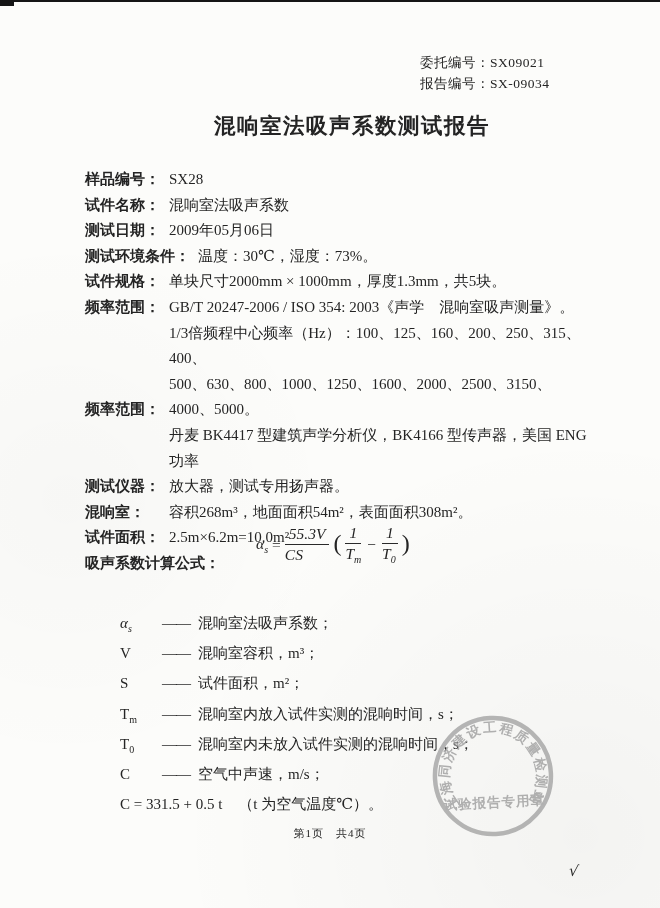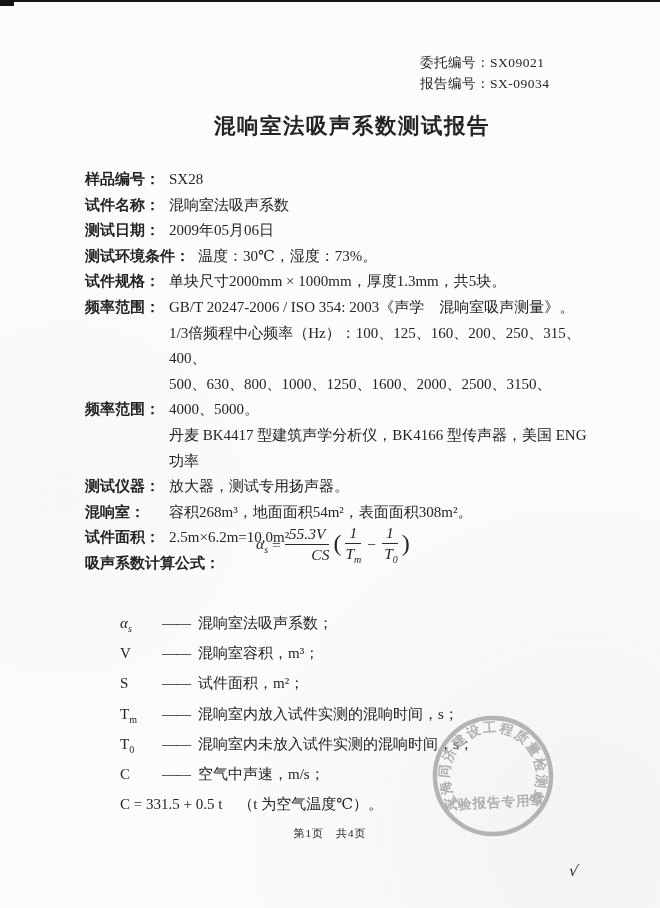--- a/index.html
+++ b/index.html
@@ -37,21 +37,21 @@
   .info-value { flex:1; }
   .info-value .line { display:block; }
 
   
   .formula {
     position:absolute; left:256px; top:524px;
     display:flex; align-items:center; gap:4px;
     font-size:15.5px; font-style:italic;
   }
   .formula sub { font-size:10px; font-style:italic; }
-  .frac { display:inline-flex; flex-direction:column; align-items:flex-end; font-style:italic; }
+  .frac { display:inline-flex; flex-direction:column; align-items:flex-start; font-style:italic; }
   .frac .num { border-bottom:1.4px solid #2a2a2a; padding:0 4px 1px; text-align:center; width:100%; }
   .frac .den { padding-top:1px; text-align:center; }
   .paren { font-size:24px; font-style:normal; font-weight:400; transform:translateY(-1px); }
   .minus { padding:0 2px; font-style:normal; }
 
   
   .defs { position:absolute; left:120px; top:611px; font-size:15px; }
   .def-row { display:flex; align-items:baseline; line-height:24.2px; }
   .def-sym { min-width:34px; font-family:"Liberation Serif","DejaVu Serif",serif; }
   .def-sym.greek { font-style:italic; }

